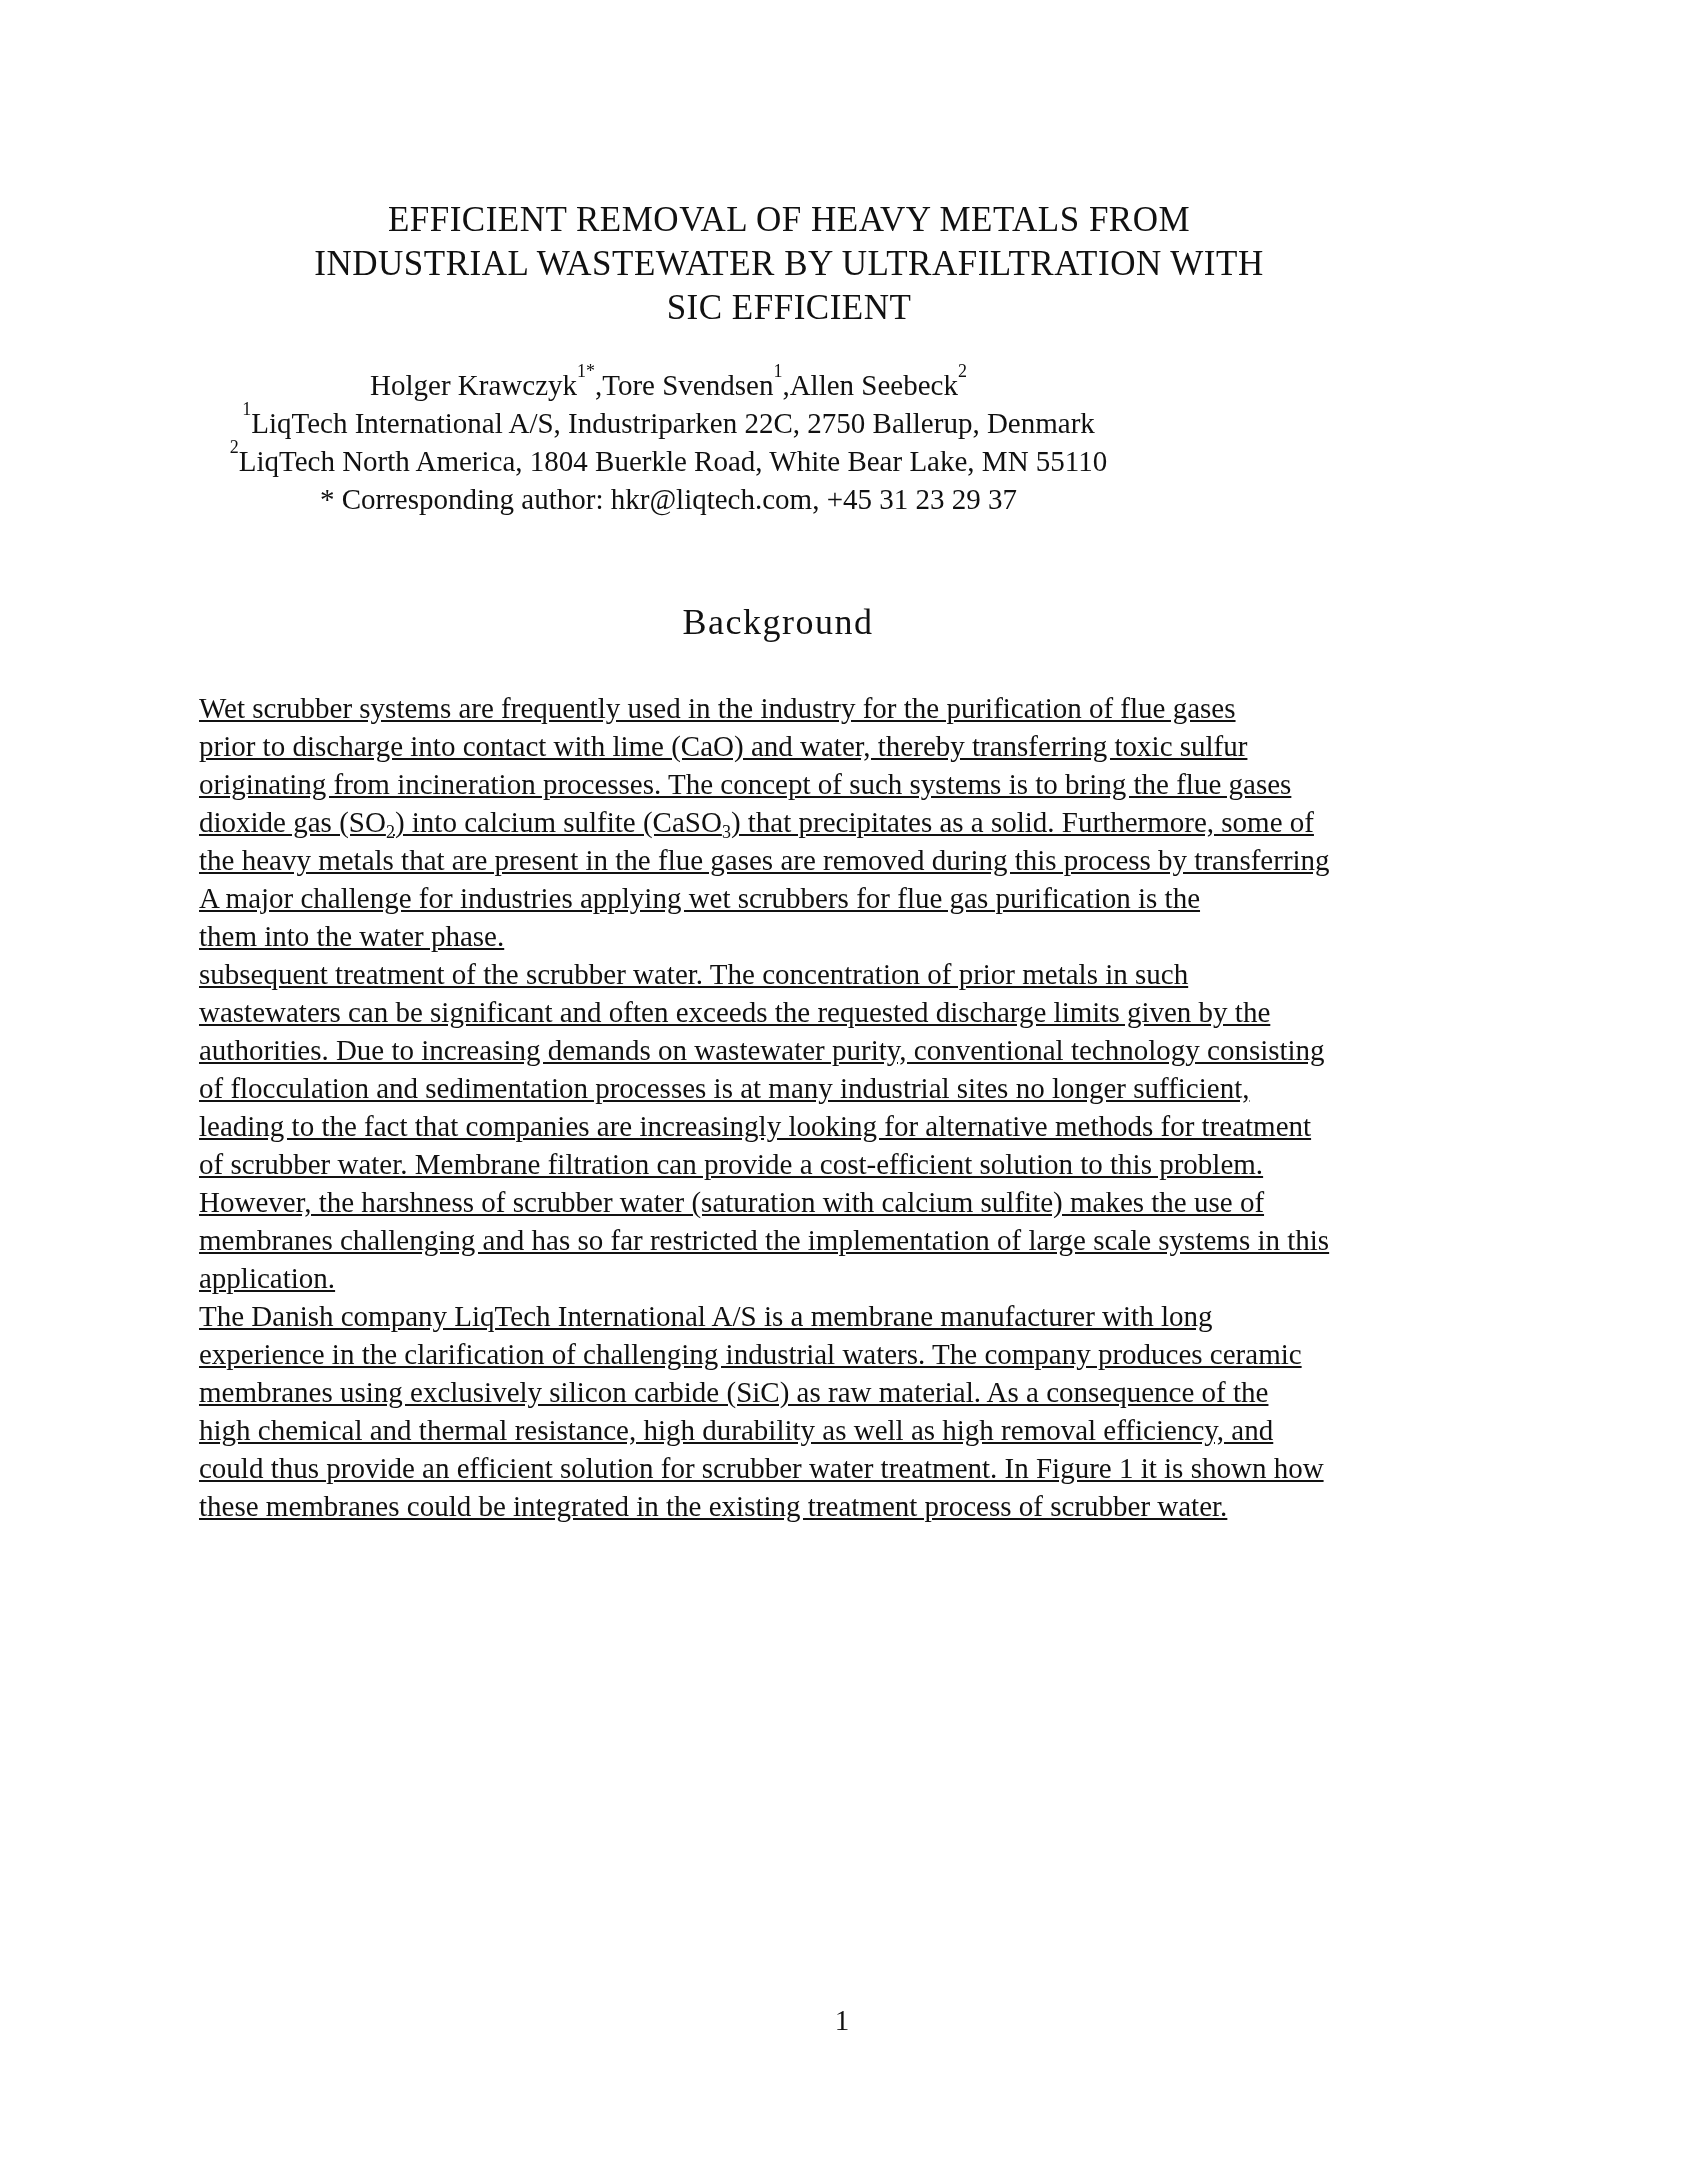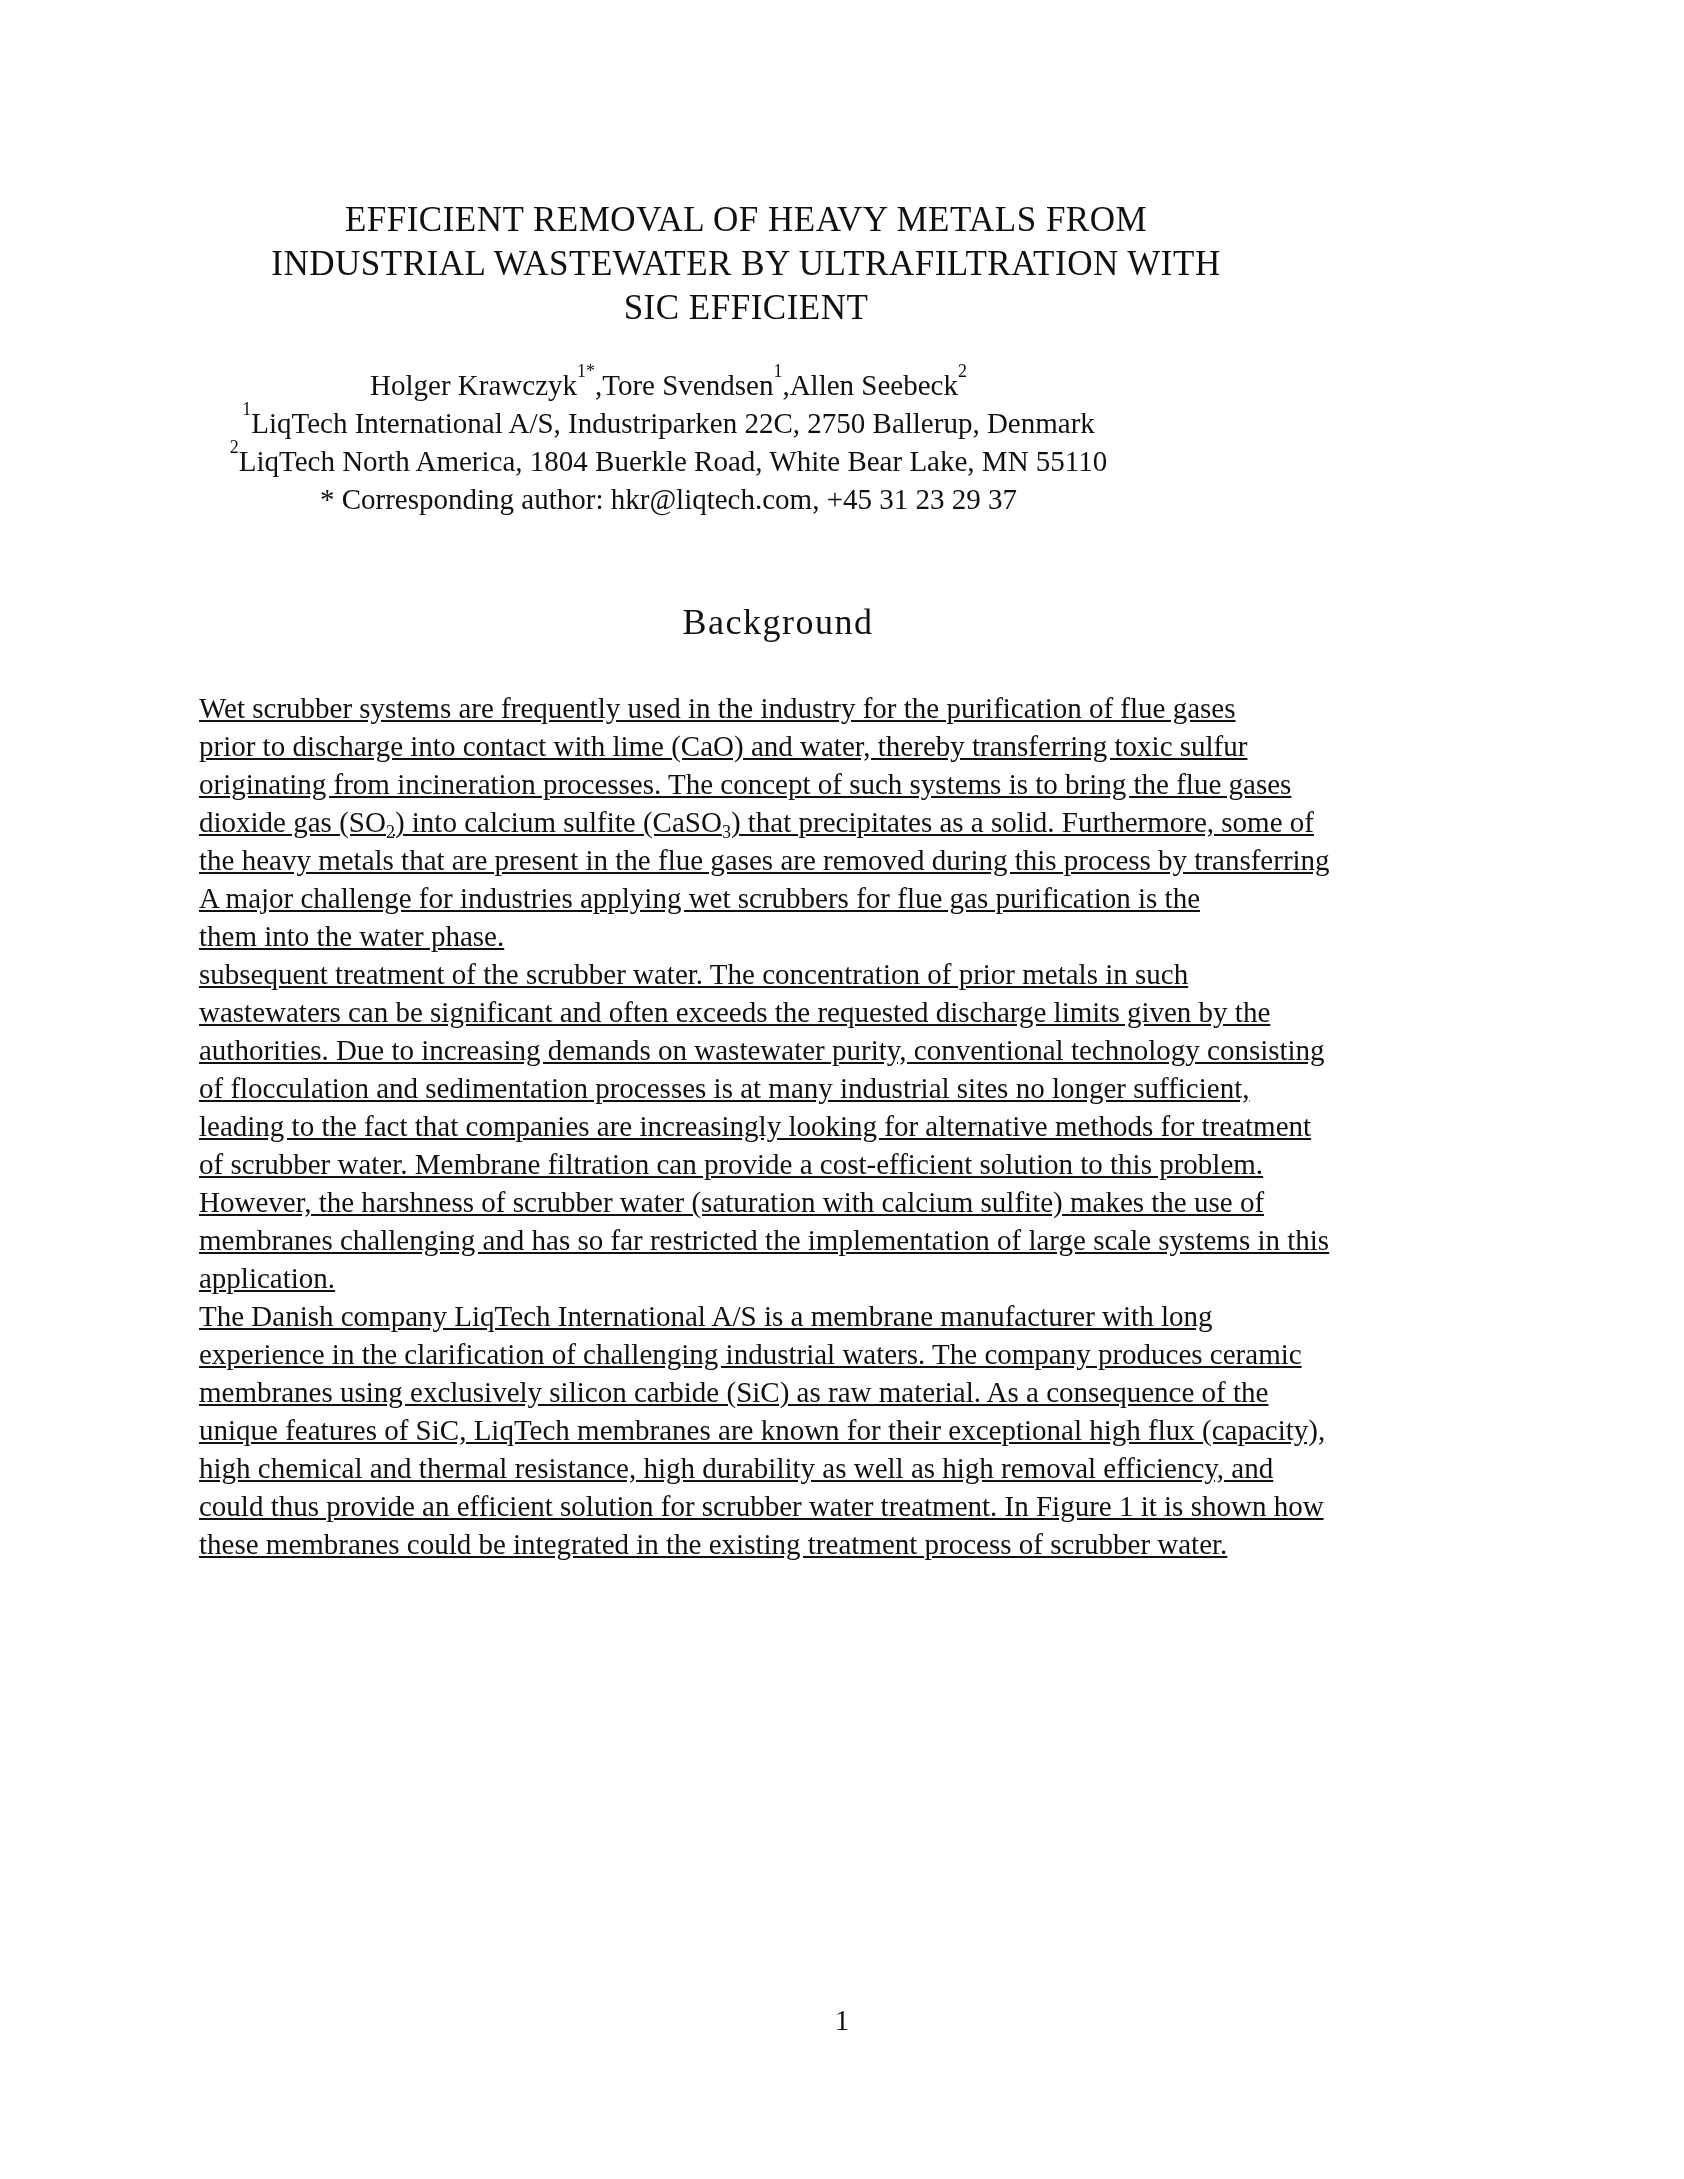--- a/index.html
+++ b/index.html
@@ -1,19 +1,19 @@
 <!DOCTYPE html>
 <html><head>
 <meta charset="utf-8">
 <style>
   html, body { margin: 0; padding: 0; background: #ffffff; }
   body { width: 1684px; height: 2179px; position: relative; overflow: hidden;
          font-family: "Liberation Serif", "DejaVu Serif", serif; color: #111; }
   .title { position: absolute; left: 0; width: 1492px; top: 198px; text-align: center;
-           font-size: 35px; line-height: 44px; letter-spacing: 0.5px; }
+           font-size: 35px; line-height: 44px; letter-spacing: 0.5px; padding-left: 43px; }
   .title div { white-space: nowrap; }
   .authors { position: absolute; left: 0; width: 1337px; top: 366px; text-align: center;
              font-size: 29px; line-height: 38px; }
   .authors div { white-space: nowrap; }
   sup { font-size: 18px; vertical-align: top; position: relative; top: -4px; line-height: 1; }
   sub { font-size: 18px; vertical-align: baseline; position: relative; top: 6px; line-height: 1; }
   .heading { position: absolute; left: 0; width: 1556px; top: 601px; text-align: center;
              font-size: 36px; letter-spacing: 1.5px; }
   .body { position: absolute; left: 199px; top: 689px; width: 1307px;
           font-size: 29px; line-height: 38px; text-decoration: underline; }
@@ -53,20 +53,19 @@
   <div class="line">authorities. Due to increasing demands on wastewater purity, conventional technology consisting</div>
   <div class="line">of flocculation and sedimentation processes is at many industrial sites no longer sufficient,</div>
   <div class="line">leading to the fact that companies are increasingly looking for alternative methods for treatment</div>
   <div class="line">of scrubber water. Membrane filtration can provide a cost-efficient solution to this problem.</div>
   <div class="line">However, the harshness of scrubber water (saturation with calcium sulfite) makes the use of</div>
   <div class="line">membranes challenging and has so far restricted the implementation of large scale systems in this</div>
   <div class="line">application.</div>
   <div class="line">The Danish company LiqTech International A/S is a membrane manufacturer with long</div>
   <div class="line">experience in the clarification of challenging industrial waters. The company produces ceramic</div>
   <div class="line">membranes using exclusively silicon carbide (SiC) as raw material. As a consequence of the</div>
-  <div class="line">unique features of SiC, LiqTech membranes are known for their exceptional high flux (capacity),</div>
   <div class="line">high chemical and thermal resistance, high durability as well as high removal efficiency, and</div>
   <div class="line">could thus provide an efficient solution for scrubber water treatment. In Figure 1 it is shown how</div>
   <div class="line">these membranes could be integrated in the existing treatment process of scrubber water.</div>
 </div>
 
 <div class="pagenum">1</div>
 
 
 </body></html>

